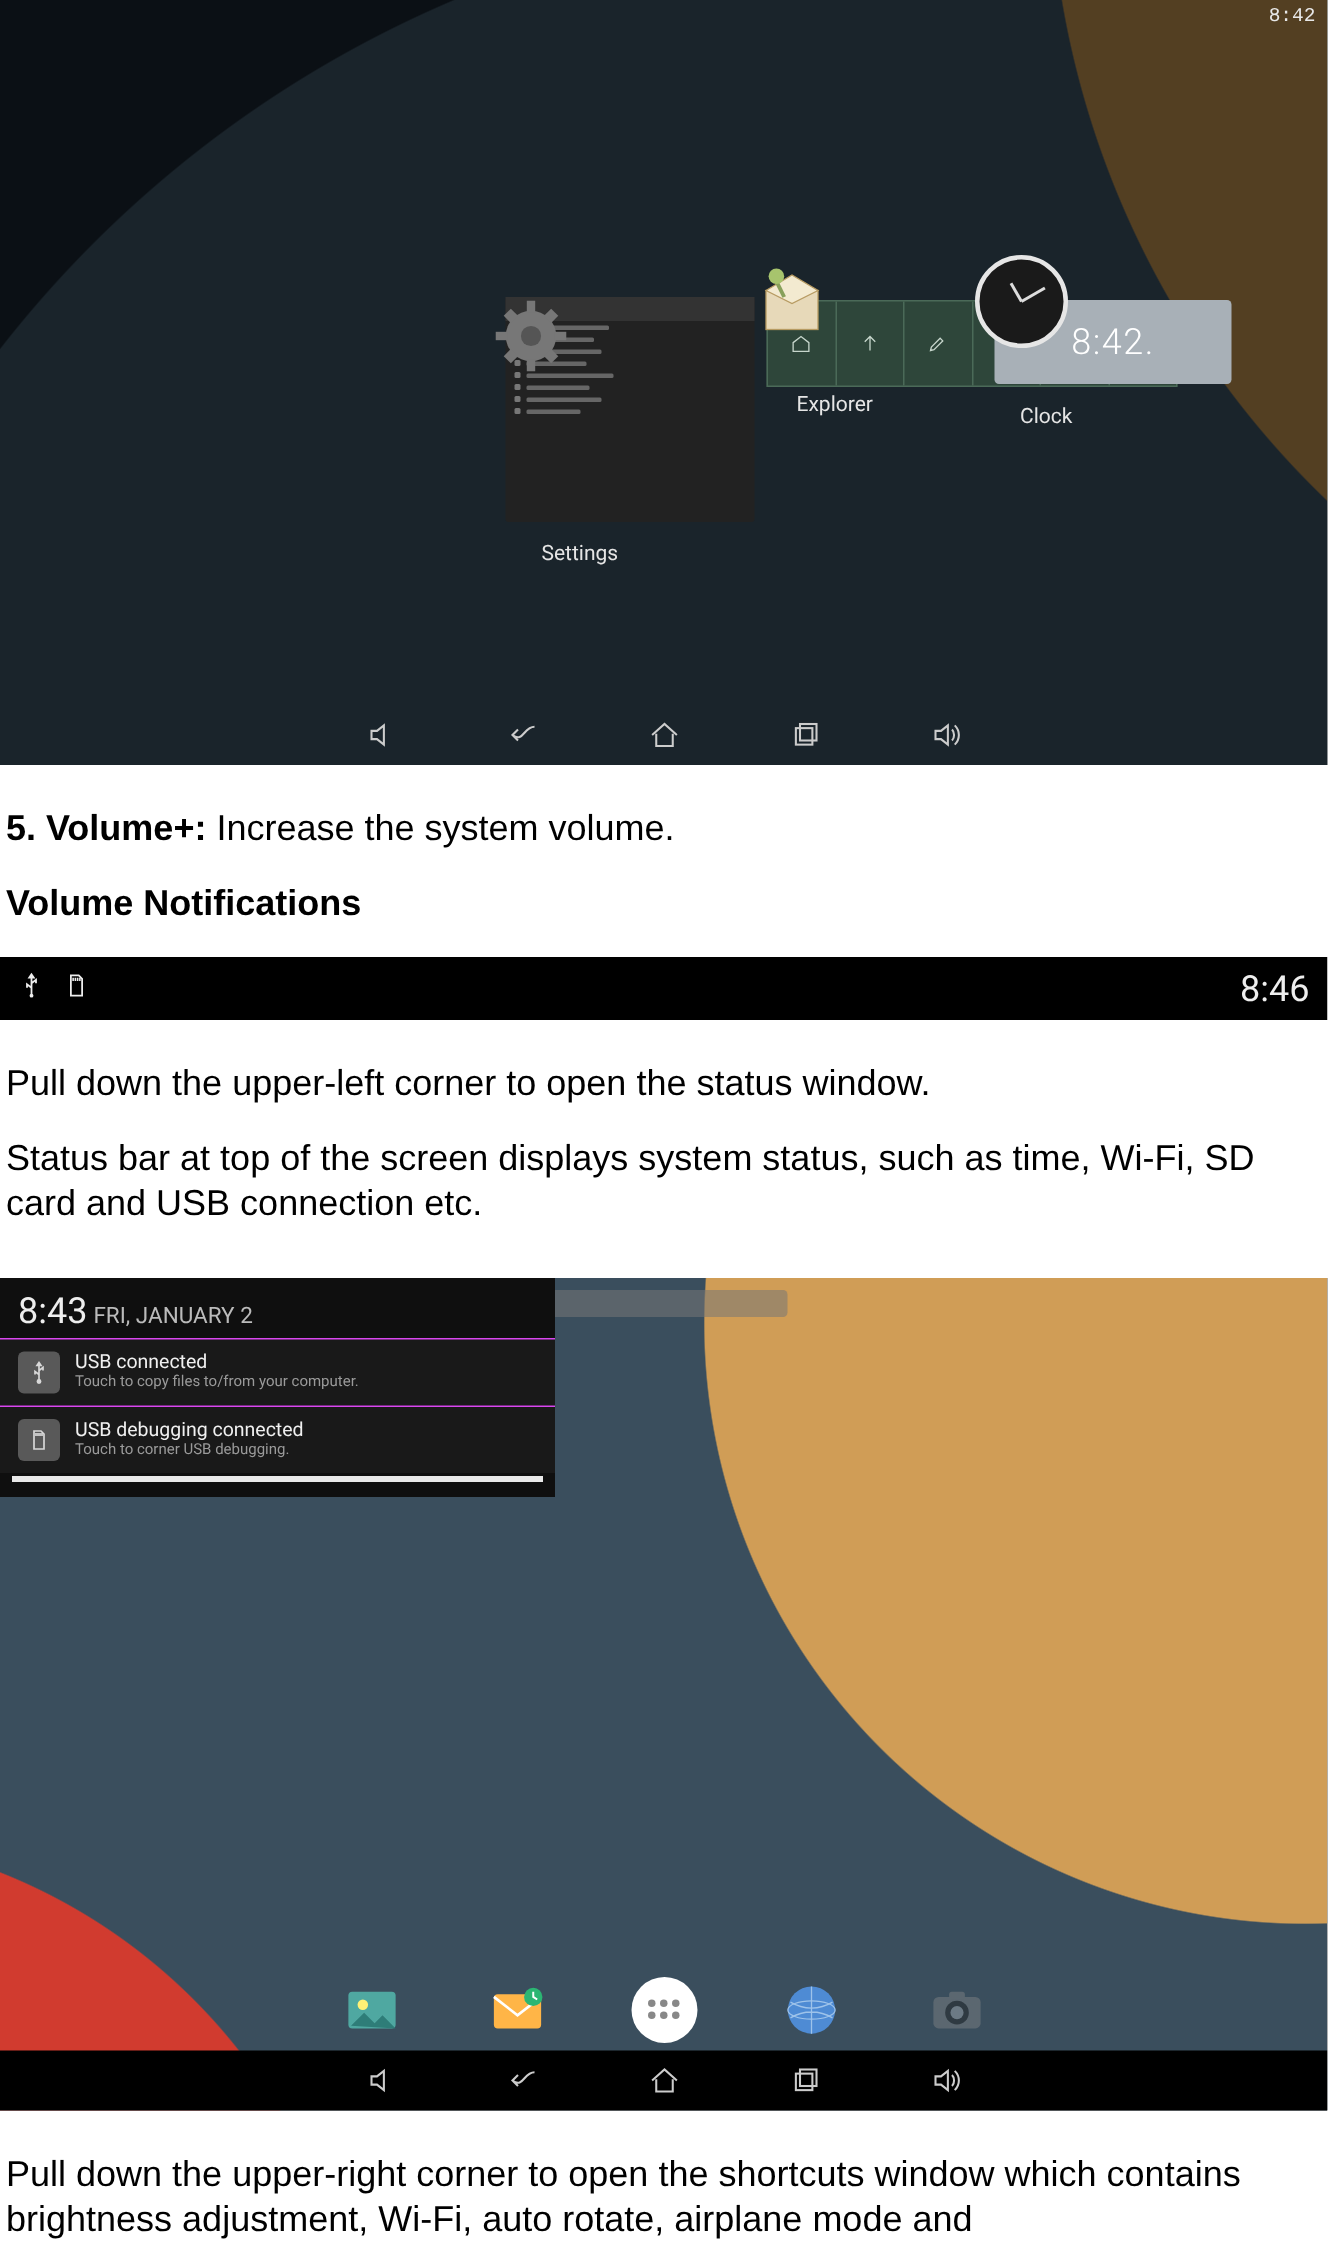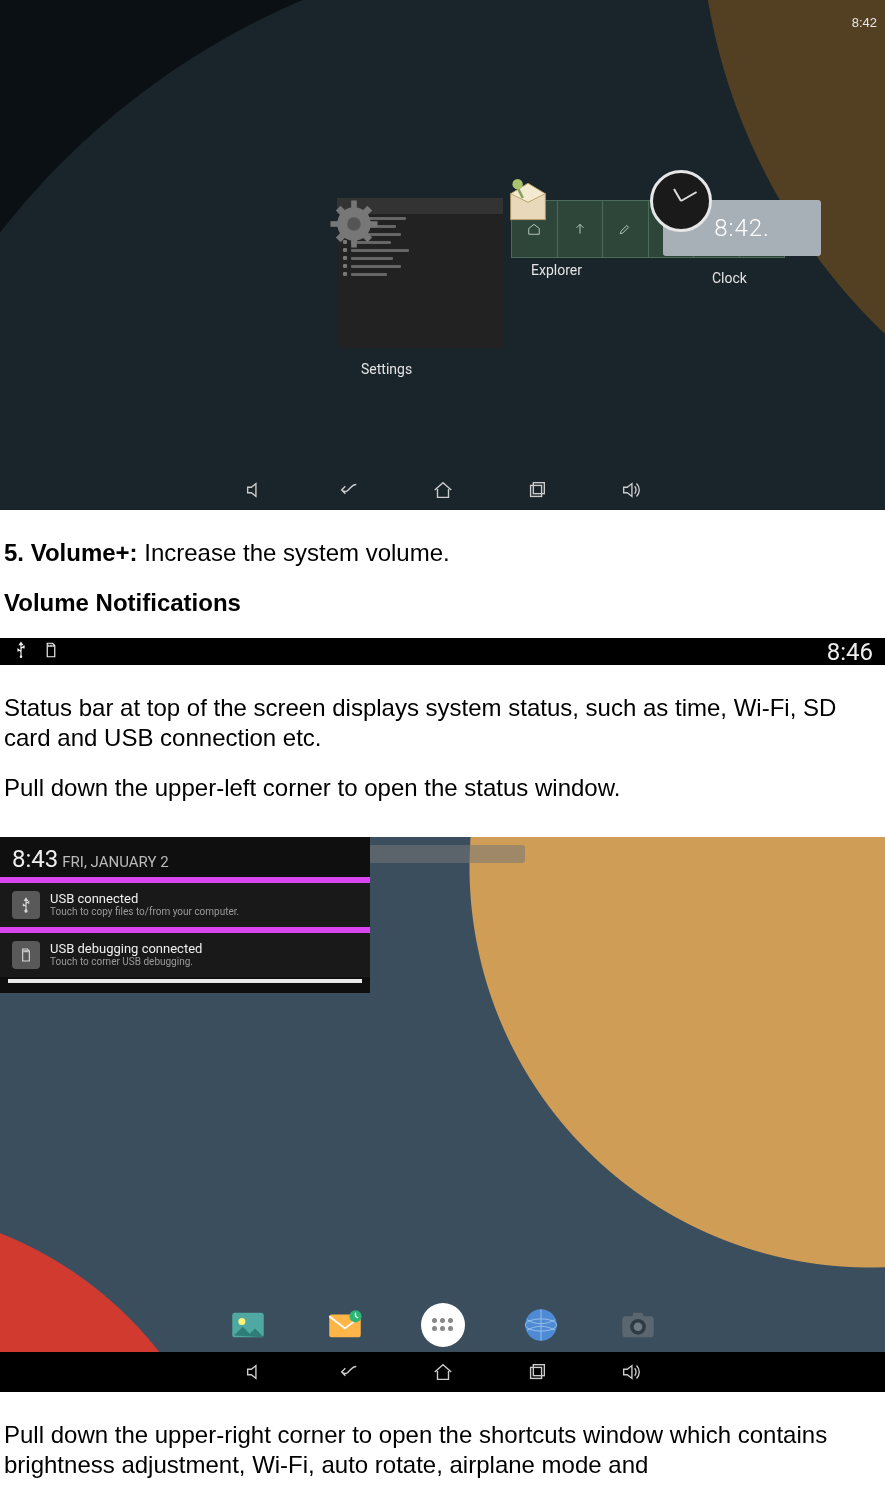--- a/index.html
+++ b/index.html
@@ -6,21 +6,21 @@
   .page{width:885px}
   .screenshot{position:relative;background:#000;overflow:hidden}
   .ss1{height:510px}
   .wallpaper{position:absolute;inset:0;
     background:
       radial-gradient(circle at -200px 1100px,#d33b2e 0 520px,transparent 521px),
       radial-gradient(circle at 1300px -100px,#cf9d55 0 600px,transparent 601px),
       radial-gradient(circle at 600px 700px,#435a6c 0 760px,transparent 761px),
       #1c2a36}
   .overlay-dim{position:absolute;inset:0;background:rgba(0,0,0,0.6)}
-  .statusbar{position:absolute;top:0;left:0;right:0;height:20px;display:flex;justify-content:space-between;align-items:center;padding:12px 8px;color:#e8e8e8;font-size:12px;font-family:Liberation Sans, sans-serif}
+  .statusbar{position:absolute;top:0;left:0;right:0;height:20px;display:flex;justify-content:space-between;align-items:center;padding:0 8px;color:#e8e8e8;font-size:12px;font-family:Liberation Mono, monospace}
   .statusbar .left{display:flex;gap:6px}
   .statusbar .time{font-size:13px}
   .navbar{position:absolute;bottom:0;left:0;right:0;height:40px;display:flex;justify-content:center;align-items:center;gap:70px;color:#ddd}
   .nav-icon{width:24px;height:24px;display:flex;align-items:center;justify-content:center}
   .nav-icon svg{width:22px;height:22px;stroke:#ccc;fill:none;stroke-width:1.5}
   
   .settings-win{position:absolute;left:337px;top:198px;width:166px;height:150px;background:#222;border-radius:2px}
   .settings-win .head{height:16px;background:#333}
   .settings-row{display:flex;align-items:center;gap:4px;padding:2px 6px}
   .dot{width:4px;height:4px;background:#777;border-radius:1px}
@@ -37,36 +37,36 @@
   .clock-text{font-size:24px;color:#fff;font-weight:300;letter-spacing:1px}
   .clock-face{position:absolute;left:650px;top:170px;width:56px;height:56px;border-radius:50%;background:#1a1a1a;border:3px solid #e6e6e6}
   .clock-face::before{content:"";position:absolute;left:50%;top:50%;width:2px;height:18px;background:#ddd;transform-origin:bottom;transform:translate(-50%,-100%) rotate(60deg)}
   .clock-face::after{content:"";position:absolute;left:50%;top:50%;width:2px;height:14px;background:#ddd;transform-origin:bottom;transform:translate(-50%,-100%) rotate(-30deg)}
   
   .doc{padding:8px 4px;font-size:24px;line-height:1.25}
   .doc .b{font-weight:bold}
   .doc h2{font-size:24px;margin:18px 0 12px;font-weight:bold}
   .doc p{margin:20px 0}
   
-  .ss2{height:27px;background:#000;display:flex;justify-content:space-between;align-items:center;padding:0 12px;color:#eee}
+  .ss2{height:42px;background:#000;display:flex;justify-content:space-between;align-items:center;padding:0 12px;color:#eee}
   .ss2 .l{display:flex;gap:12px;align-items:center}
   .ss2 .t{font-size:24px;font-family:Roboto,Arial,sans-serif}
   
   .ss3{height:555px;position:relative;background:#000;margin-top:6px}
   .ss3 .bg{position:absolute;inset:0;
     background:
       radial-gradient(circle at -140px 750px,#d13b2f 0 380px,transparent 381px),
       radial-gradient(circle at 870px 30px,#d09d56 0 400px,transparent 401px),
       linear-gradient(#3a4e5d,#3a4e5d)}
   .drawer{position:absolute;left:0;top:0;width:370px;background:#0f0f0f;color:#eee;font-family:Roboto,Arial,sans-serif}
   .drawer-handle{position:absolute;left:330px;top:8px;width:195px;height:18px;background:rgba(118,118,118,0.55);border-radius:3px}
   .drawer .datetime{display:flex;align-items:baseline;gap:4px;padding:8px 12px 4px}
   .drawer .bt{font-size:24px}
   .drawer .sd{font-size:15px;color:#bbb}
-  .notif{display:flex;gap:10px;padding:8px 12px;border-top:6px solid #d946ef;background:#191919}
+  .notif{display:flex;gap:10px;padding:8px 12px;border-top:1px solid #d946ef;background:#191919}
   .notif .ic{width:28px;height:28px;border-radius:4px;background:#595959;display:flex;align-items:center;justify-content:center}
   .notif .ic svg{width:16px;height:16px;stroke:#d8d8d8;fill:none;stroke-width:1.7}
   .notif .t1{font-size:13px;color:#f0f0f0}
   .notif .t2{font-size:10px;color:#9a9a9a}
   .edge{height:4px;background:#e9e9e9;margin:2px 8px 10px}
   .dock{position:absolute;left:0;right:0;bottom:40px;height:55px;display:flex;justify-content:center;align-items:center;gap:55px}
   .dock .app{width:42px;height:42px;border-radius:7px;display:flex;align-items:center;justify-content:center}
   .dock svg{width:42px;height:42px}
   .apps-btn{width:44px;height:44px;border-radius:50%;background:#fff;display:flex;align-items:center;justify-content:center}
   .apps-btn .grid{display:grid;grid-template-columns:repeat(3,5px);grid-template-rows:repeat(2,5px);gap:3px}
@@ -186,21 +186,21 @@
           <path d="M18 18l6 12" stroke="#88a05a" stroke-width="3"></path>
           <circle cx="18" cy="14" r="6" fill="#a7c46d"></circle>
         </svg>
   </div>
   <span class="app-label" style="left:531px;top:262px">Explorer</span>
 
   <div class="clock-widget">
     <span class="clock-text">8:42.</span>
   </div>
   <div class="clock-face"></div>
-  <span class="app-label" style="left:712px;top:270px">Clock</span>
+  <span class="app-label" style="left:680px;top:270px">Clock</span>
 
   <div class="navbar">
     <span class="nav-icon">
           <svg viewBox="0 0 24 24">
             <path d="M4 9h4l5-4v14l-5-4H4z"></path>
           </svg>
         </span>
     <span class="nav-icon">
           <svg viewBox="0 0 24 24">
             <path d="M20 6c-8 0-8 12-16 6l4-4m-4 4l4 4"></path>
@@ -239,22 +239,22 @@
           </svg></span>
     <span><svg width="18" height="24" viewBox="0 0 24 24">
             <path d="M7 3h7l3 3v15H7z" stroke="#eee" fill="none" stroke-width="1.6"></path>
             <path d="M9 5v3M11 5v3M13 5v3M15 5v3" stroke="#eee" stroke-width="1.4"></path>
           </svg></span>
   </div>
   <span class="t">8:46</span>
 </div>
 
 <div class="doc">
+  <p>Pull down the upper-left corner to open the status window.</p>
   <p>Status bar at top of the screen displays system status, such as time, Wi-Fi, SD card and USB connection etc.</p>
-  <p>Pull down the upper-left corner to open the status window.</p>
 </div>
 
 <div class="screenshot ss3">
   <div class="bg"></div>
   <div class="drawer-handle"></div>
   <div class="drawer">
     <div class="datetime">
       <span class="bt">8:43</span>
       <span class="sd">FRI, JANUARY 2</span>
     </div>

